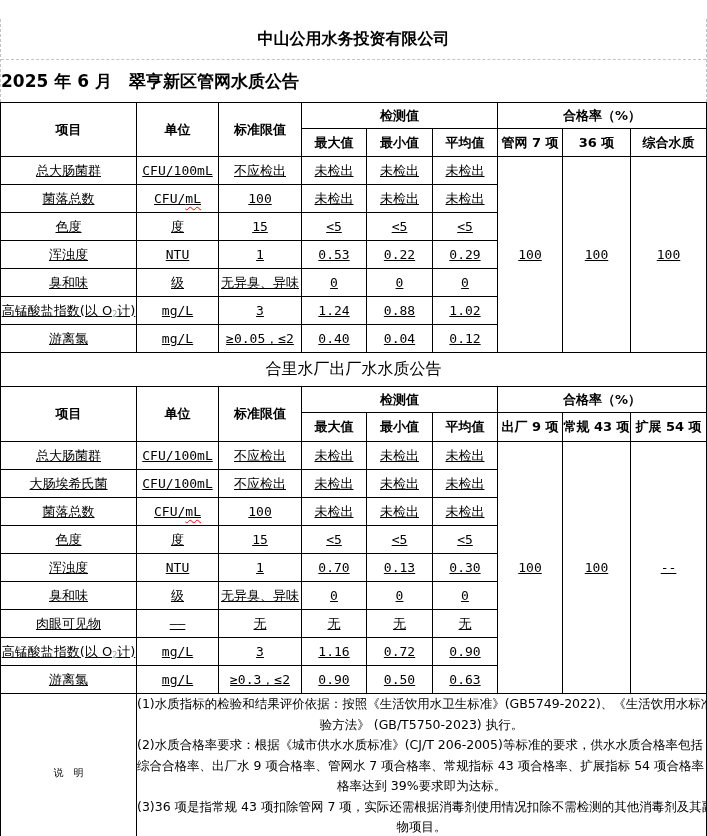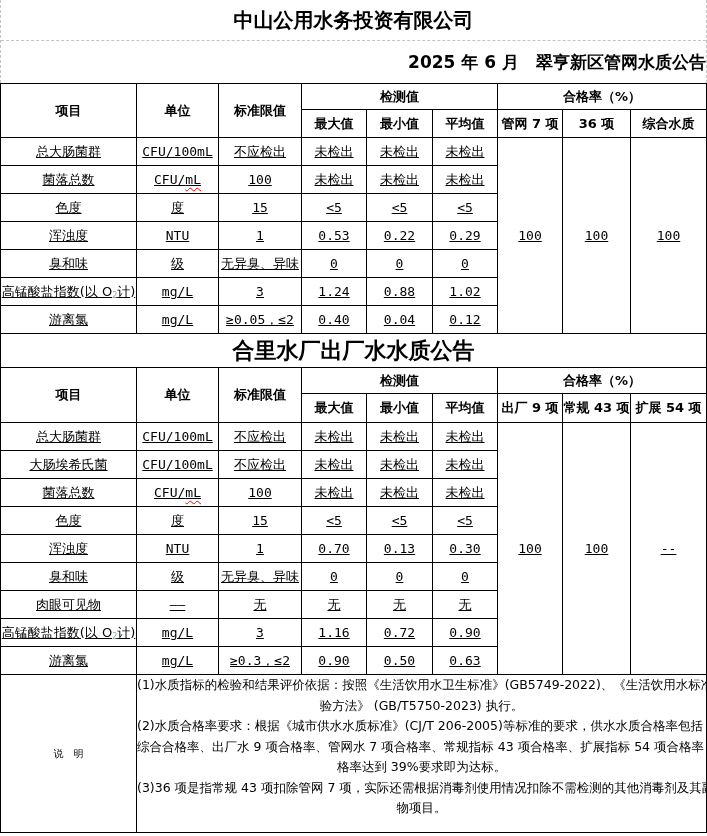--- a/index.html
+++ b/index.html
@@ -4,35 +4,35 @@
 <style>
   html,body { margin:0; padding:0; background:#ffffff; }
   .page {
     width:707px; height:836px; background:#fff; overflow:hidden;
     font-family:"DejaVu Sans", sans-serif; color:#000;
   }
   
   .title-block { border-left:1px dashed #c4c4c4; border-right:1px dashed #c4c4c4; }
   .company-row {
     height:40px; line-height:40px; text-align:center;
-    font-size:20px; font-weight:bold; border-bottom:1px dashed #c4c4c4;
+    font-size:16px; font-weight:bold; border-bottom:1px dashed #c4c4c4;margin-top:19px;
   }
   .report1-row {
-    height:42px; line-height:42px; text-align:right;
+    height:42px; line-height:42px; text-align:left;
     font-size:17px; font-weight:bold;
   }
   
   table.grid { width:707px; table-layout:fixed; border-collapse:collapse; }
   table.grid td, table.grid th { border:1px solid #000; padding:0; text-align:center; overflow:hidden; }
   th { font-size:13px; font-weight:bold;margin-top:32px; }
   tr.hdrA { height:26px; } tr.hdrB { height:28px; }
   tr.hdrC { height:26px; } tr.hdrD { height:29px; }
   tr.data { height:28px;text-decoration:underline; }
   tr.title2-row { height:34px; }
-  td.title2 { font-size:22px; font-weight:bold; }
+  td.title2 { font-size:16px; font-weight:normal; }
   td.item { text-align:left; padding-left:5px; font-size:13px; }
   td.val { font-size:13px; font-family:"DejaVu Sans Mono","DejaVu Sans",monospace; }
   .wavy { text-decoration:underline wavy #ff0000; text-decoration-thickness:1px; text-underline-offset:3px; }
   .sub2 { font-size:8px; color:#8fa8a8; vertical-align:-2px; }
   
   tr.notes-row { height:158px; }
   td.notes-label { font-size:10px; vertical-align:middle; }
   td.notes-body { text-align:left; vertical-align:top; padding:3px 2px 0 6px; }
   .note-line { font-size:12.5px; line-height:20.5px; white-space:nowrap;
                font-family:"DejaVu Sans", sans-serif; }

